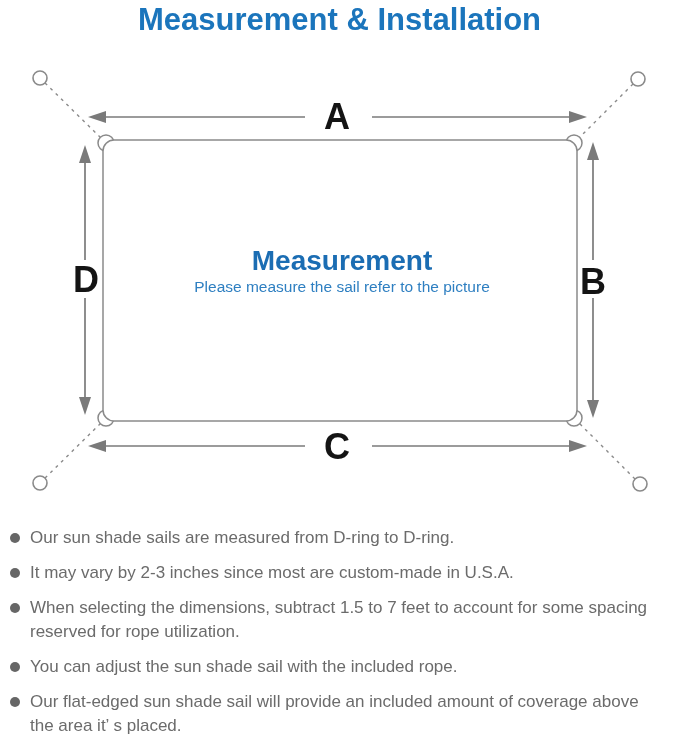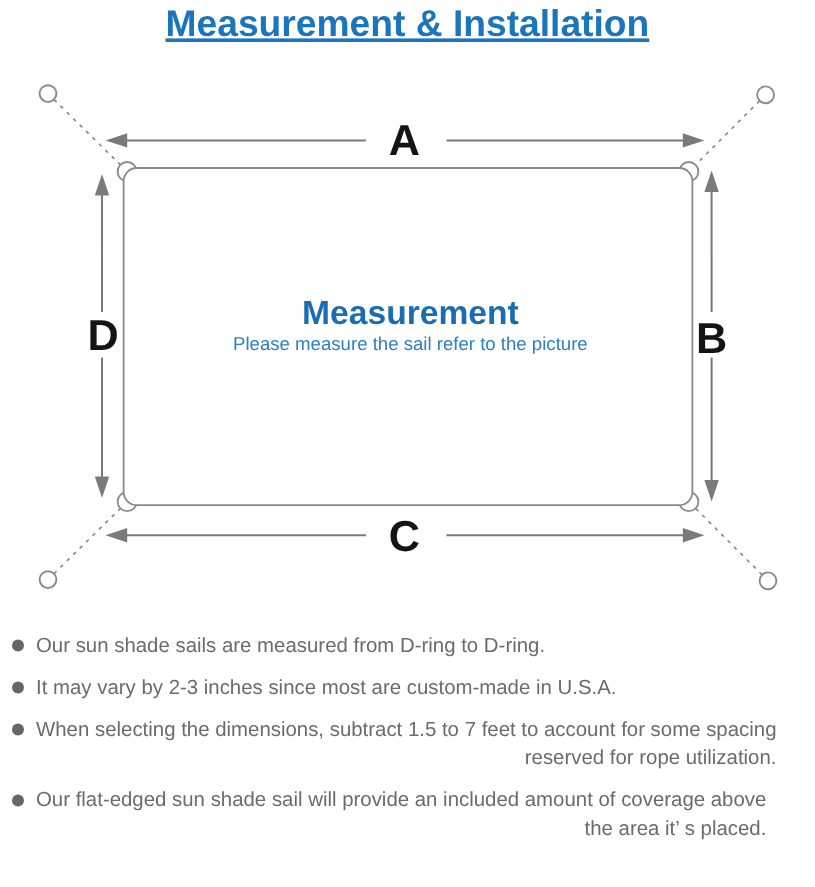--- a/index.html
+++ b/index.html
@@ -20,21 +20,20 @@
   .page-title {
     position: absolute;
     top: 2px;
     left: 0;
     width: 100%;
     text-align: center;
     font-size: 31px;
     font-weight: 700;
     color: #1b75bc;
     letter-spacing: 0px;
-    text-decoration: underline;
   }
   .diagram-wrap {
     position: absolute;
     top: 55px;
     left: 0;
     width: 679px;
     height: 450px;
   }
   .notes {
     position: absolute;
@@ -55,21 +54,20 @@
     flex: 0 0 auto;
     width: 10px;
     height: 10px;
     margin-top: 7px;
     margin-left: 2px;
     border-radius: 50%;
     background: #666666;
   }
   .note-text {
     white-space: pre-line;
-    text-align: right;
   }
   svg text { font-family: "Liberation Sans", sans-serif; }
   .dim-label {
     font-size: 36px;
     font-weight: 700;
     fill: #141414;
   }
   .center-title {
     font-size: 28px;
     font-weight: 700;
@@ -145,18 +143,22 @@
       <span class="note-bullet"></span>
       <span class="note-text">It may vary by 2-3 inches since most are custom-made in U.S.A.</span>
     </div>
     <div class="note-item">
       <span class="note-bullet"></span>
       <span class="note-text">When selecting the dimensions, subtract 1.5 to 7 feet to account for some spacing
 reserved for rope utilization.</span>
     </div>
     <div class="note-item">
       <span class="note-bullet"></span>
+      <span class="note-text">You can adjust the sun shade sail with the included rope.</span>
+    </div>
+    <div class="note-item">
+      <span class="note-bullet"></span>
       <span class="note-text">Our flat-edged sun shade sail will provide an included amount of coverage above
 the area it’ s placed.</span>
     </div>
   </div>
 
 </div>
 
 </body></html>

